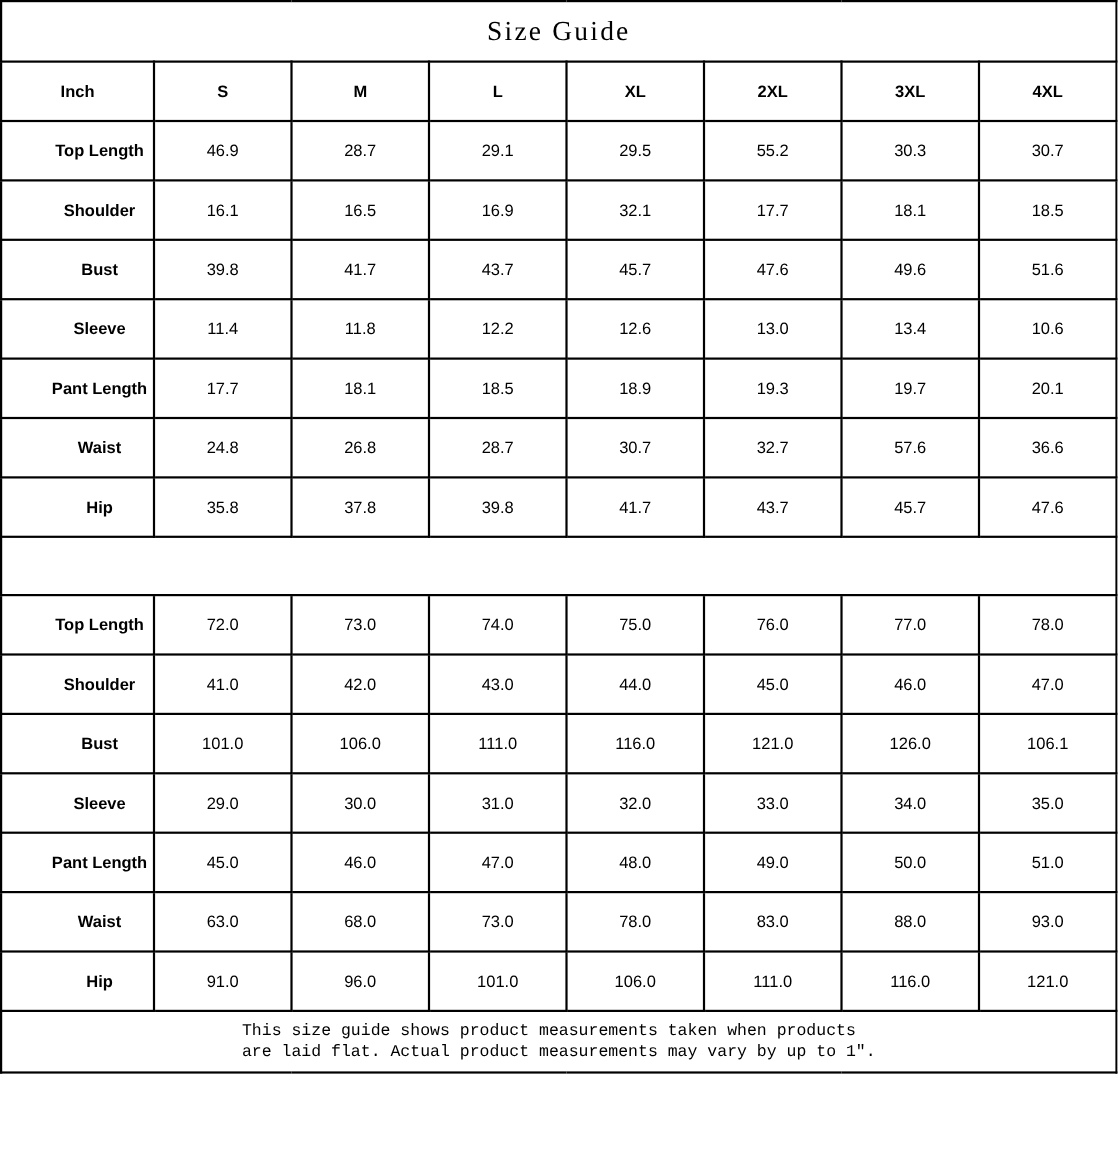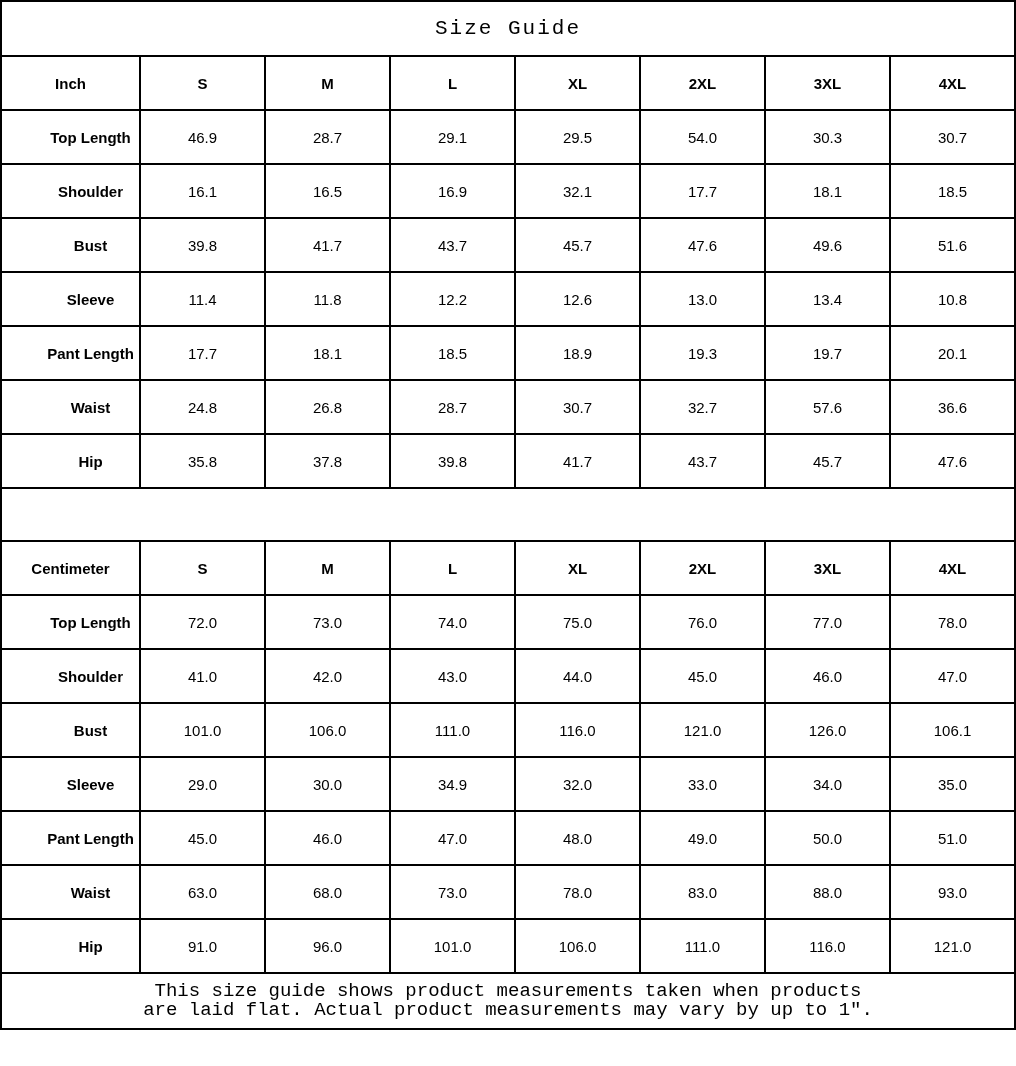--- a/index.html
+++ b/index.html
@@ -22,22 +22,22 @@
   table.size-guide td {
     border: 2px solid #000000;
     text-align: center;
     vertical-align: middle;
     padding: 0;
     overflow: hidden;
   }
   col.label-col { width: 139px; }
   tr.title-row td {
     height: 53px;
-    font-family: Liberation Mono, monospace;
-    font-size: 21px;
+    font-family: Liberation Serif, serif;
+    font-size: 25px;
     font-weight: 400;
     letter-spacing: 2px;
   }
   tr.header-row td {
     height: 52px;
     font-size: 15px;
     font-weight: 700;
     border-radius: 21px;
   }
   tr.data-row td {
@@ -50,23 +50,23 @@
     padding-left: 40px;
   }
   tr.gap-row td {
     height: 51px;
   }
   tr.footer-row td {
     height: 54px;
   }
   .footer-note {
     display: inline-block;
-    text-align: center;
+    text-align: left;
     font-family: "Liberation Mono", "DejaVu Sans Mono", monospace;
-    font-size: 19px;
+    font-size: 15px;
     line-height: 19px;
     font-weight: 400;
   }
 </style>
 </head>
 <body>
 
 <table class="size-guide">
   <colgroup>
     <col class="label-col">
@@ -94,21 +94,21 @@
     <td>3XL</td>
     <td>4XL</td>
   </tr>
 
   <tr class="data-row">
     <td class="rl">Top Length</td>
     <td>46.9</td>
     <td>28.7</td>
     <td>29.1</td>
     <td>29.5</td>
-    <td>54.0</td>
+    <td>55.2</td>
     <td>30.3</td>
     <td>30.7</td>
   </tr>
   <tr class="data-row">
     <td class="rl">Shoulder</td>
     <td>16.1</td>
     <td>16.5</td>
     <td>16.9</td>
     <td>32.1</td>
     <td>17.7</td>
@@ -126,21 +126,21 @@
     <td>51.6</td>
   </tr>
   <tr class="data-row">
     <td class="rl">Sleeve</td>
     <td>11.4</td>
     <td>11.8</td>
     <td>12.2</td>
     <td>12.6</td>
     <td>13.0</td>
     <td>13.4</td>
-    <td>10.8</td>
+    <td>10.6</td>
   </tr>
   <tr class="data-row">
     <td class="rl">Pant Length</td>
     <td>17.7</td>
     <td>18.1</td>
     <td>18.5</td>
     <td>18.9</td>
     <td>19.3</td>
     <td>19.7</td>
     <td>20.1</td>
@@ -163,30 +163,20 @@
     <td>41.7</td>
     <td>43.7</td>
     <td>45.7</td>
     <td>47.6</td>
   </tr>
 
   <tr class="gap-row">
     <td colspan="8"></td>
   </tr>
 
-  <tr class="header-row">
-    <td>Centimeter</td>
-    <td>S</td>
-    <td>M</td>
-    <td>L</td>
-    <td>XL</td>
-    <td>2XL</td>
-    <td>3XL</td>
-    <td>4XL</td>
-  </tr>
 
   <tr class="data-row">
     <td class="rl">Top Length</td>
     <td>72.0</td>
     <td>73.0</td>
     <td>74.0</td>
     <td>75.0</td>
     <td>76.0</td>
     <td>77.0</td>
     <td>78.0</td>
@@ -208,21 +198,21 @@
     <td>111.0</td>
     <td>116.0</td>
     <td>121.0</td>
     <td>126.0</td>
     <td>106.1</td>
   </tr>
   <tr class="data-row">
     <td class="rl">Sleeve</td>
     <td>29.0</td>
     <td>30.0</td>
-    <td>34.9</td>
+    <td>31.0</td>
     <td>32.0</td>
     <td>33.0</td>
     <td>34.0</td>
     <td>35.0</td>
   </tr>
   <tr class="data-row">
     <td class="rl">Pant Length</td>
     <td>45.0</td>
     <td>46.0</td>
     <td>47.0</td>

